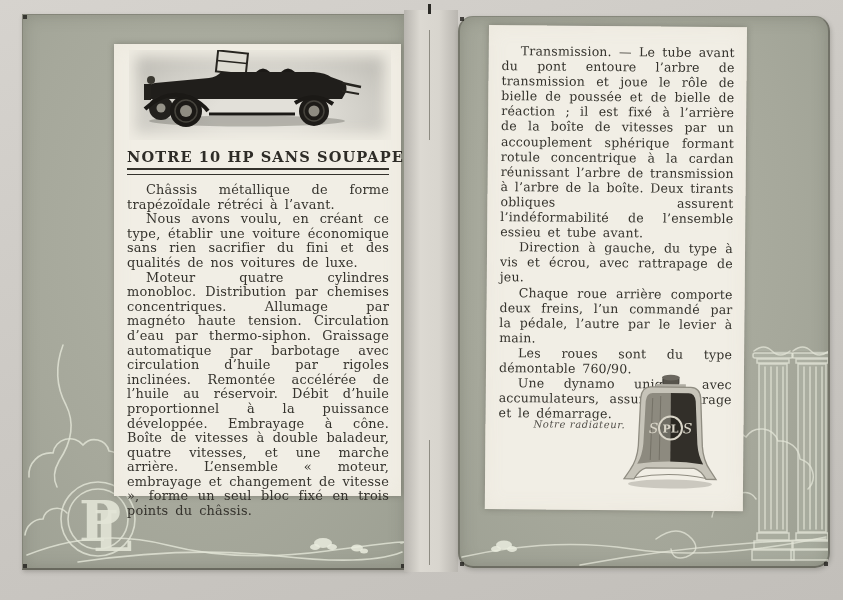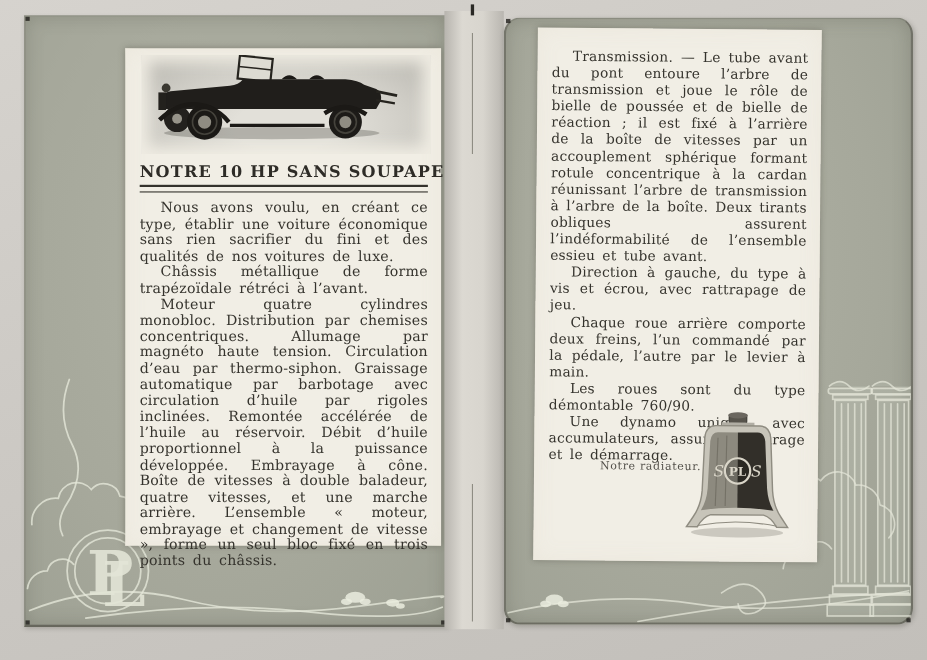--- a/index.html
+++ b/index.html
@@ -64,21 +64,21 @@
     margin:0;text-indent:19px;text-align:justify;
     font-size:12.9px;line-height:14.6px;word-spacing:2.6px;letter-spacing:.2px;color:#35332d;
   }
   
   .right-text{position:absolute;left:13px;right:12px;top:18px;}
   .right-text p{
     margin:0;text-indent:19px;text-align:justify;
     font-size:12.5px;line-height:15.1px;word-spacing:2.4px;letter-spacing:.2px;color:#35332d;
   }
   .radiator-caption{
-    position:absolute;left:60px;top:393px;font-size:10px;
+    position:absolute;left:48px;top:393px;font-style:italic;font-size:10px;
     letter-spacing:.6px;color:#53504a;
   }
   .radiator-photo{position:absolute;left:125px;top:346px;width:120px;height:135px;}
   svg text{font-family:"DejaVu Serif","Liberation Serif",serif;}
 </style>
 </head>
 <body>
 
 <div class="stage">
 
@@ -152,22 +152,22 @@
 
           <line x1="213" y1="32" x2="232" y2="36" stroke="#26241f" stroke-width="2.5"></line>
           <line x1="213" y1="40" x2="230" y2="43" stroke="#26241f" stroke-width="2"></line>
         </svg>
       </figure>
 
       <div class="left-text">
         <h1 class="page-title">NOTRE 10 HP SANS SOUPAPES</h1>
         <div class="title-rule"></div>
         <div class="body-copy">
+          <p>Châssis métallique de forme trapézoïdale rétréci à l’avant.</p>
           <p>Nous avons voulu, en créant ce type, établir une voiture économique sans rien sacrifier du fini et des qualités de nos voitures de luxe.</p>
-          <p>Châssis métallique de forme trapézoïdale rétréci à l’avant.</p>
           <p>Moteur quatre cylindres monobloc. Distribution par chemises concentriques. Allumage par magnéto haute tension. Circulation d’eau par thermo-siphon. Graissage automatique par barbotage avec circulation d’huile par rigoles inclinées. Remontée accélérée de l’huile au réservoir. Débit d’huile proportionnel à la puissance développée. Embrayage à cône. Boîte de vitesses à double baladeur, quatre vitesses, et une marche arrière. L’ensemble « moteur, embrayage et changement de vitesse », forme un seul bloc fixé en trois points du châssis.</p>
         </div>
       </div>
     </div>
   </div>
 
   <div class="gutter">
     <div class="crease-tick"></div>
     <div class="crease top"></div>
     <div class="crease bottom"></div>

